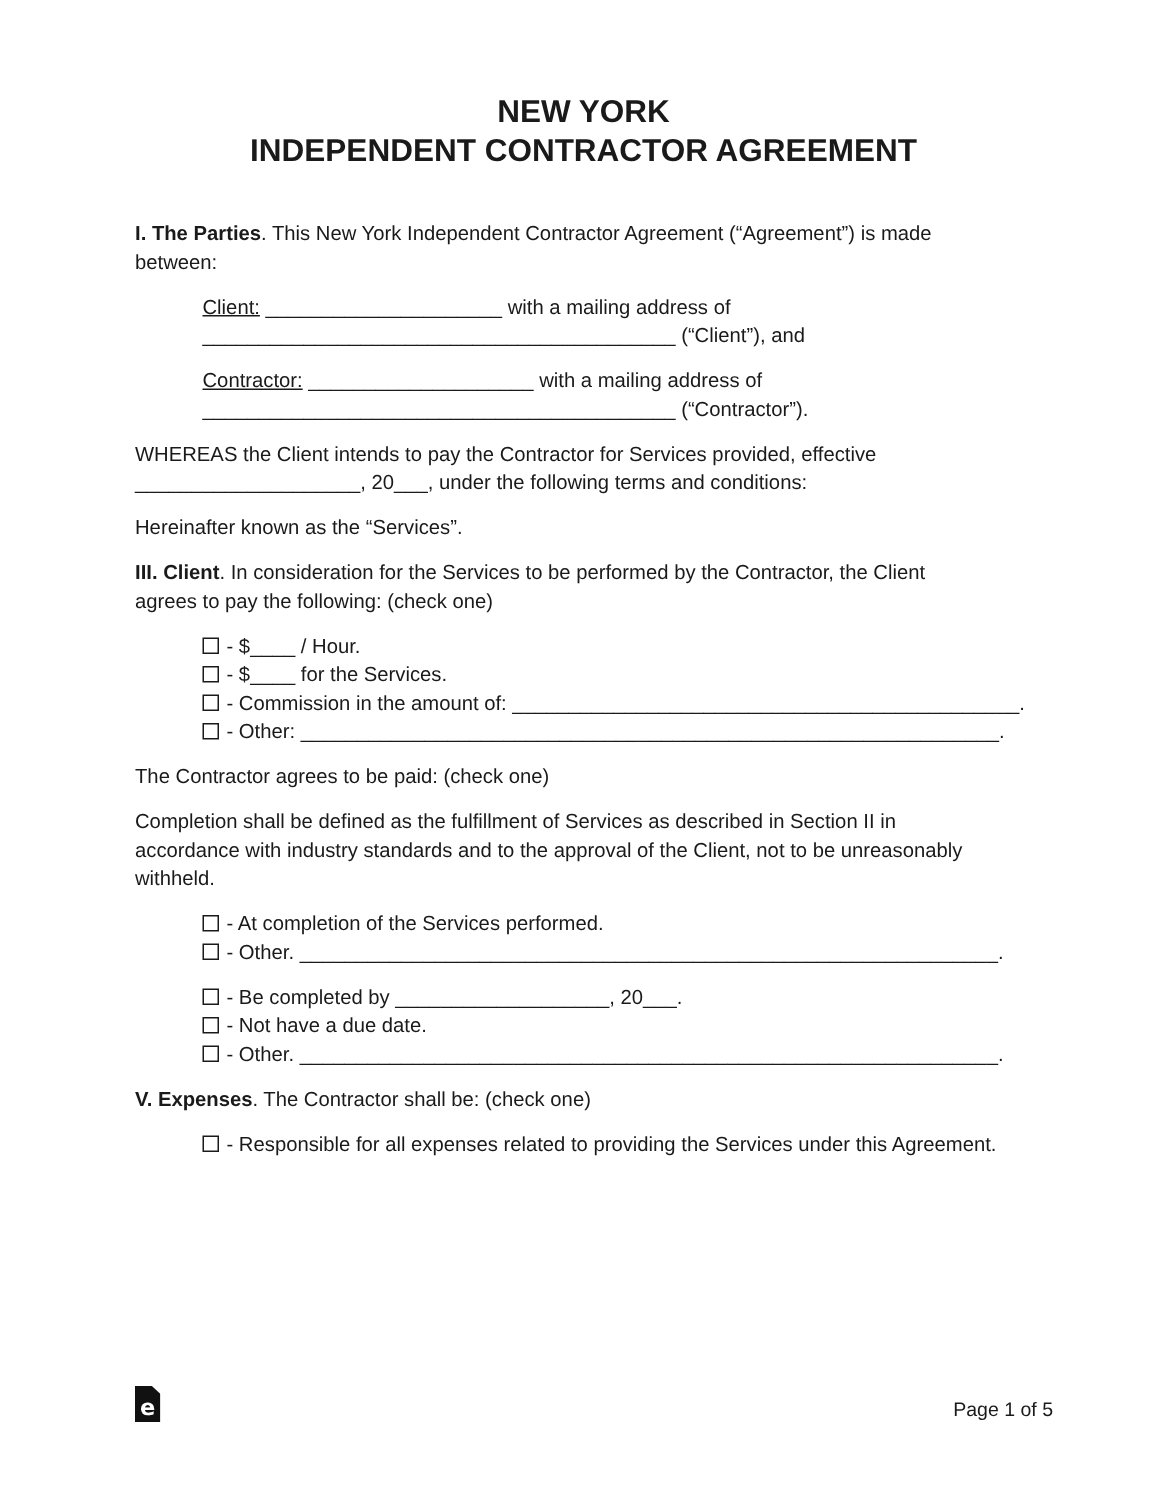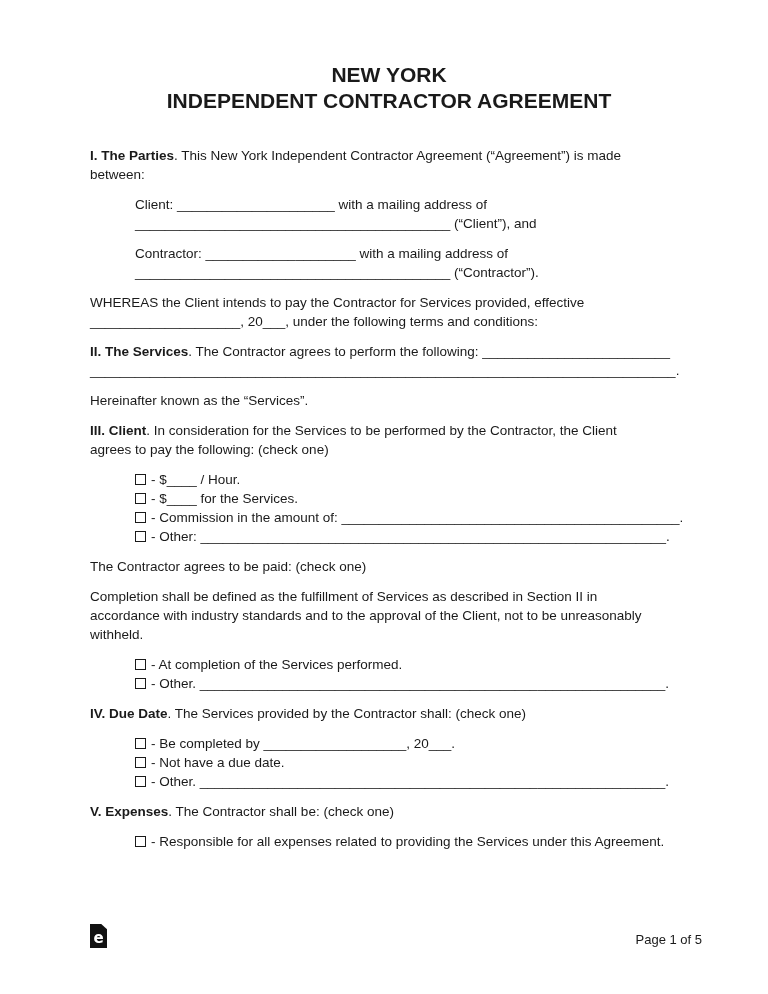--- a/index.html
+++ b/index.html
@@ -20,21 +20,21 @@
     text-align: center;
     font-weight: bold;
     font-size: 21px;
     line-height: 26px;
     margin-bottom: 32px;
   }
   p { margin: 0 0 11px 0; }
   .indent { margin-left: 45px; }
   .list { margin: 0 0 11px 45px; }
   .list p { margin: 0; }
-  .u { }
+  .u { text-decoration: underline; }
   .cb {
     display: inline-block;
     width: 11px;
     height: 11px;
     border: 1.3px solid #1a1a1a;
     box-sizing: border-box;
     vertical-align: -1px;
     margin-right: 5px;
     background: #ffffff;
   }
@@ -78,21 +78,20 @@
   </div>
 
   <p><strong>I. The Parties</strong><span>. This New York Independent Contractor Agreement (“Agreement”) is made</span><br><span>between:</span></p>
 
   <p class="indent"><span class="u">Client:</span><span> _____________________ with a mailing address of</span><br><span>__________________________________________ (“Client”), and</span></p>
 
   <p class="indent"><span class="u">Contractor:</span><span> ____________________ with a mailing address of</span><br><span>__________________________________________ (“Contractor”).</span></p>
 
   <p><span>WHEREAS the Client intends to pay the Contractor for Services provided, effective</span><br><span>____________________, 20___, under the following terms and conditions:</span></p>
 
-  <p><strong>II. The Services</strong><span>. The Contractor agrees to perform the following: _________________________</span><br><span>______________________________________________________________________________.</span></p>
 
   <p><span>Hereinafter known as the “Services”.</span></p>
 
   <p><strong>III. Client</strong><span>. In consideration for the Services to be performed by the Contractor, the Client</span><br><span>agrees to pay the following: (check one)</span></p>
 
   <div class="list">
     <p><span class="cb"></span><span>- $____ / Hour.</span></p>
     <p><span class="cb"></span><span>- $____ for the Services.</span></p>
     <p><span class="cb"></span><span>- Commission in the amount of: _____________________________________________.</span></p>
     <p><span class="cb"></span><span>- Other: ______________________________________________________________.</span></p>
@@ -100,21 +99,20 @@
 
   <p><span>The Contractor agrees to be paid: (check one)</span></p>
 
   <p><span>Completion shall be defined as the fulfillment of Services as described in Section II in</span><br><span>accordance with industry standards and to the approval of the Client, not to be unreasonably</span><br><span>withheld.</span></p>
 
   <div class="list">
     <p><span class="cb"></span><span>- At completion of the Services performed.</span></p>
     <p><span class="cb"></span><span>- Other. ______________________________________________________________.</span></p>
   </div>
 
-  <p><strong>IV. Due Date</strong><span>. The Services provided by the Contractor shall: (check one)</span></p>
 
   <div class="list">
     <p><span class="cb"></span><span>- Be completed by ___________________, 20___.</span></p>
     <p><span class="cb"></span><span>- Not have a due date.</span></p>
     <p><span class="cb"></span><span>- Other. ______________________________________________________________.</span></p>
   </div>
 
   <p><strong>V. Expenses</strong><span>. The Contractor shall be: (check one)</span></p>
 
   <div class="list">

